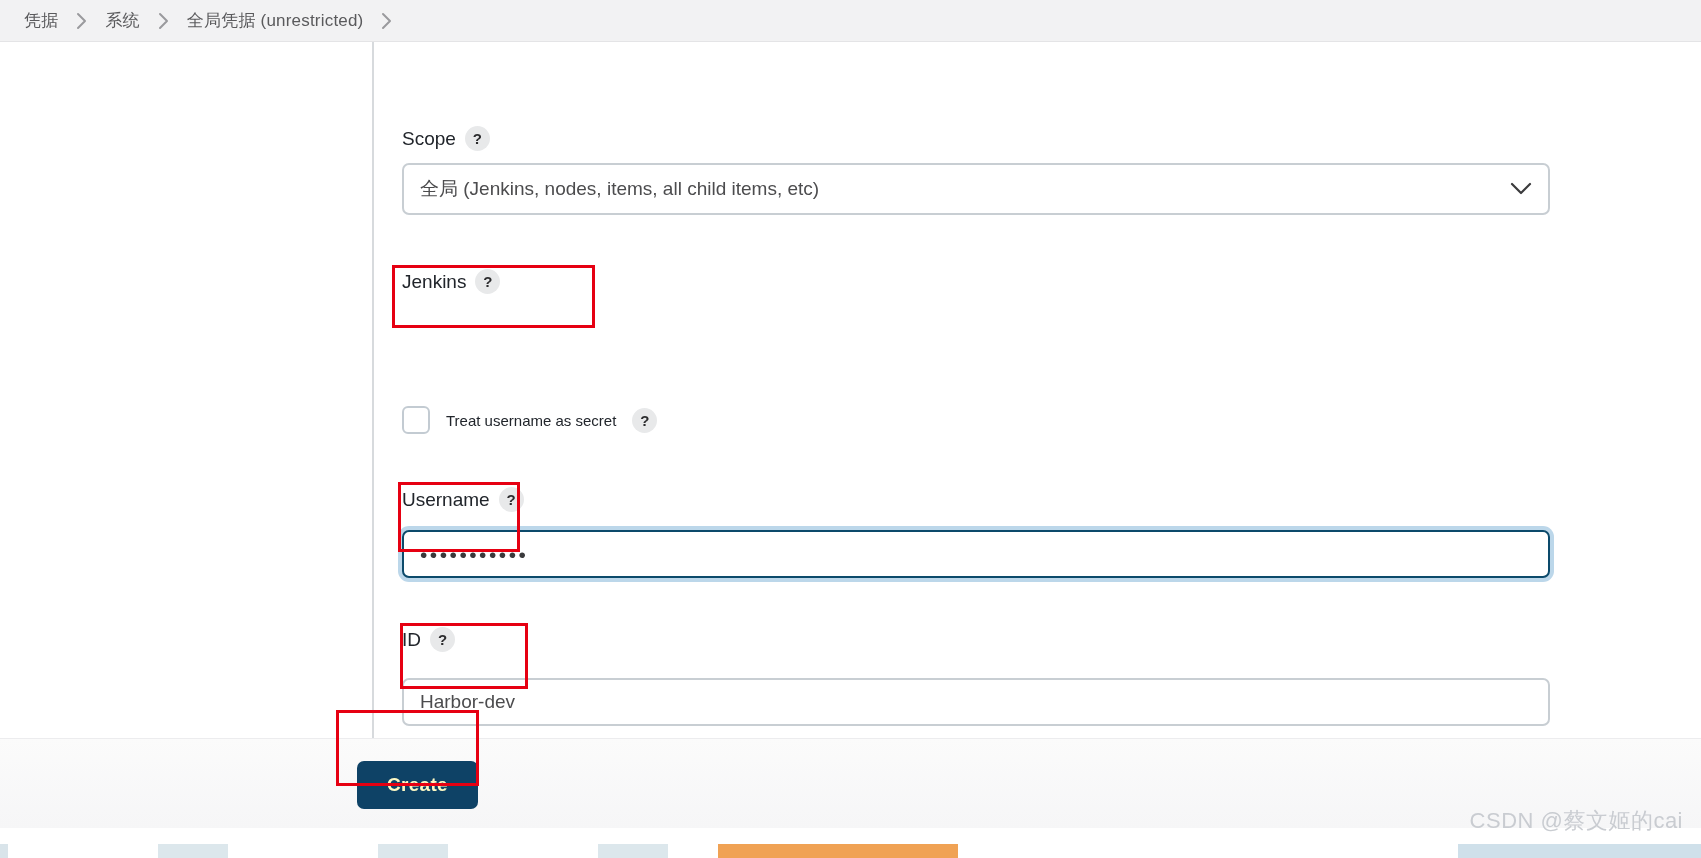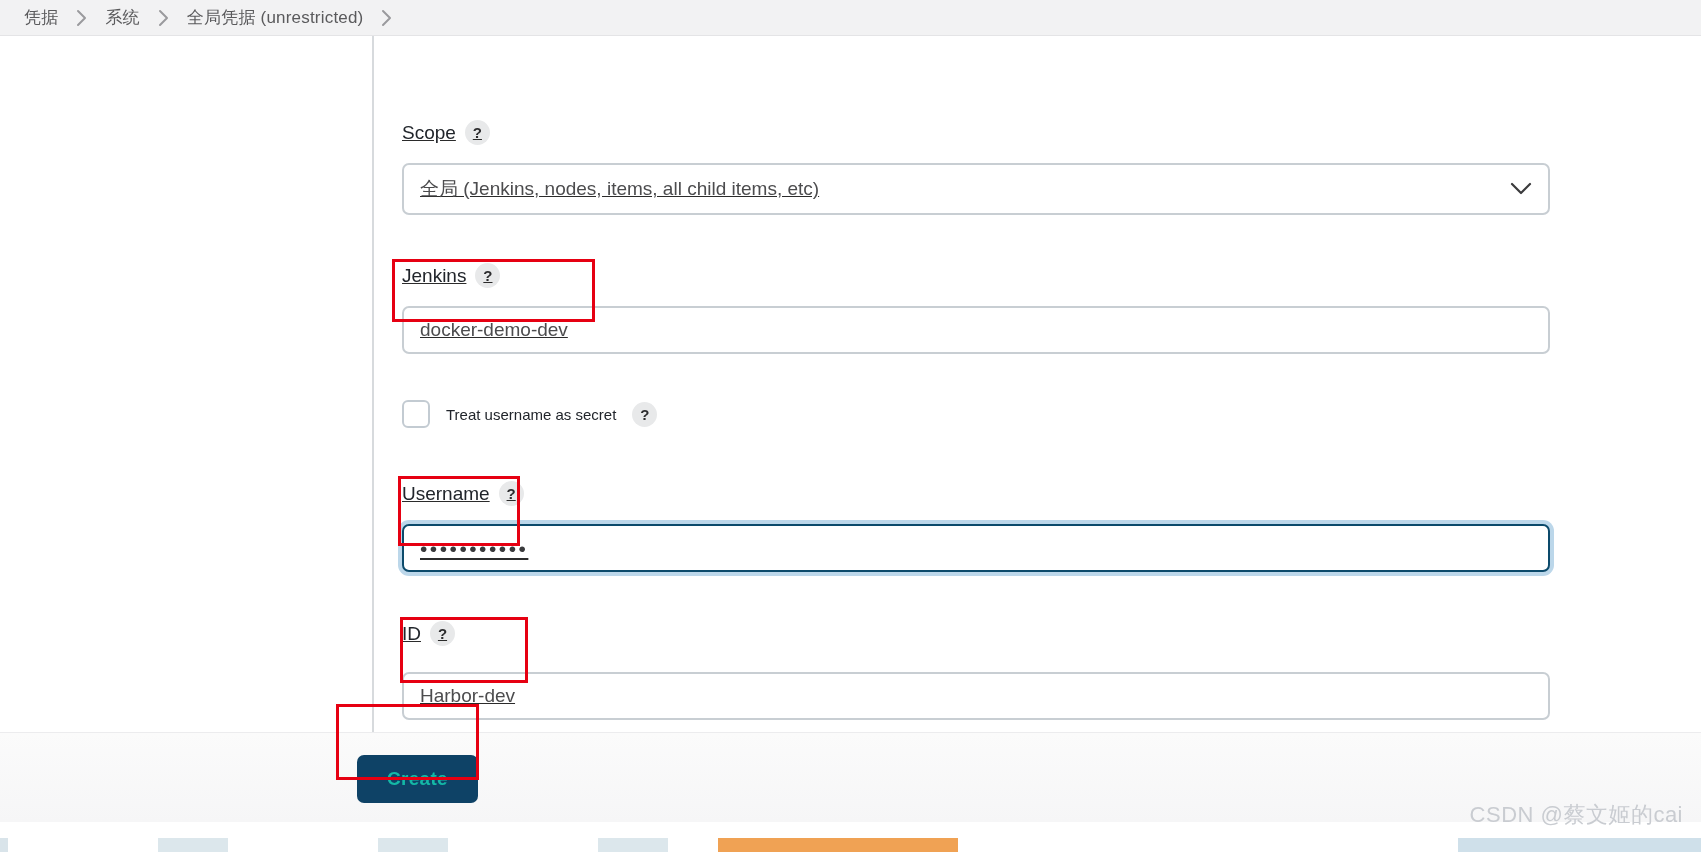--- a/index.html
+++ b/index.html
@@ -12,21 +12,21 @@
 
   body {
     font-family: "Liberation Sans", "DejaVu Sans", sans-serif;
     background: #ffffff;
     color: #2b2b2b;
     position: relative;
   }
 
   
   .breadcrumb-bar {
-    height: 36px;
+    height: 42px;
     background: #f2f2f3;
     display: flex;
     align-items: center;
     padding-left: 14px;
     border-bottom: 1px solid #e4e4e6;
   }
   .crumb {
     font-size: 17px;
     color: #5a5a5c;
     padding: 0 10px;
@@ -68,21 +68,21 @@
     background: #d7dadd;
   }
 
   .form-col {
     position: absolute;
     left: 402px;
     top: 0;
     width: 1248px;
   }
 
-  .field-block { position: relative; text-decoration: underline; }
+  .field-block { position: relative; }
 
   .field-label {
     display: flex;
     align-items: center;
     font-size: 19px;
     color: #21252b;
     font-weight: 400;
     gap: 9px;
     line-height: 1;
   }
@@ -171,21 +171,21 @@
     width: 1701px;
     height: 90px;
     background: linear-gradient(to bottom, #fbfbfb 0%, #f6f6f7 100%);
     border-top: 1px solid #ececee;
   }
   .btn-create {
     position: absolute;
     left: 357px;
     top: 22px;
     background: #0e4266;
-    color: #14b8a6;
+    color: #fef9c3;
     font-size: 19px;
     font-weight: 700;
     border: none;
     border-radius: 7px;
     padding: 13px 30px;
     cursor: pointer;
     font-family: "Liberation Sans", sans-serif;
     letter-spacing: 0.3px;
   }
 
@@ -249,37 +249,34 @@
   <div class="left-gutter"></div>
   <div class="form-rule"></div>
 
   <div class="form-col">
 
     <div class="field-block" style="position:absolute; left:0; top:84px;">
       <div class="field-label">
         <span>Scope</span>
         <span class="help-badge">?</span>
       </div>
-      <div class="select-input" style="margin-top:18px;">
+      <div class="select-input" style="margin-top:12px;">
         <span>全局 (Jenkins, nodes, items, all child items, etc)</span>
         <span class="select-caret">
           <svg width="22" height="14" viewBox="0 0 22 14">
               <path d="M2 2 L11 11 L20 2" fill="none" stroke="#3b3b3d" stroke-width="2.2" stroke-linecap="round" stroke-linejoin="round"></path>
             </svg>
         </span>
       </div>
     </div>
 
     <div class="field-block" style="position:absolute; left:0; top:227px;">
       <div class="field-label">
         <span>Jenkins</span>
         <span class="help-badge">?</span>
-      </div>
-      <div class="text-input" style="margin-top:18px;">
-        <span>docker-demo-dev</span>
       </div>
     </div>
 
     <div class="check-row" style="position:absolute; left:0; top:364px;">
       <div class="checkbox"></div>
       <span class="check-label">Treat username as secret</span>
       <span class="help-badge">?</span>
     </div>
 
     <div class="field-block" style="position:absolute; left:0; top:445px;">

